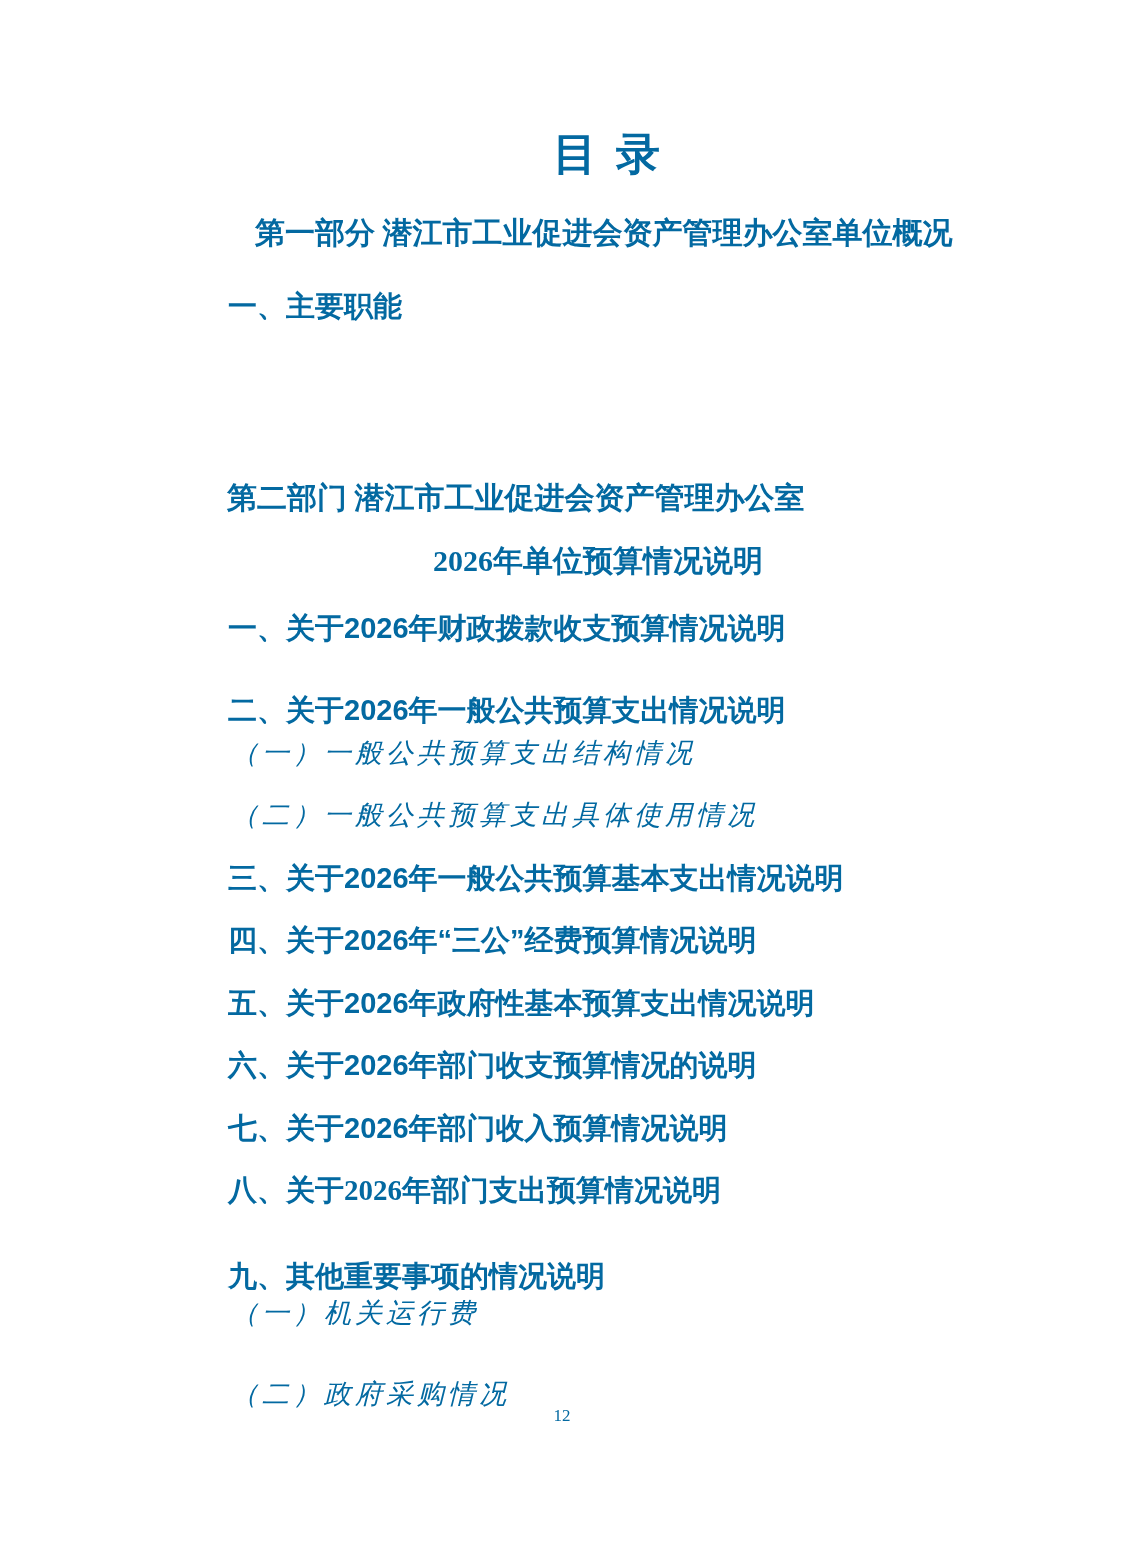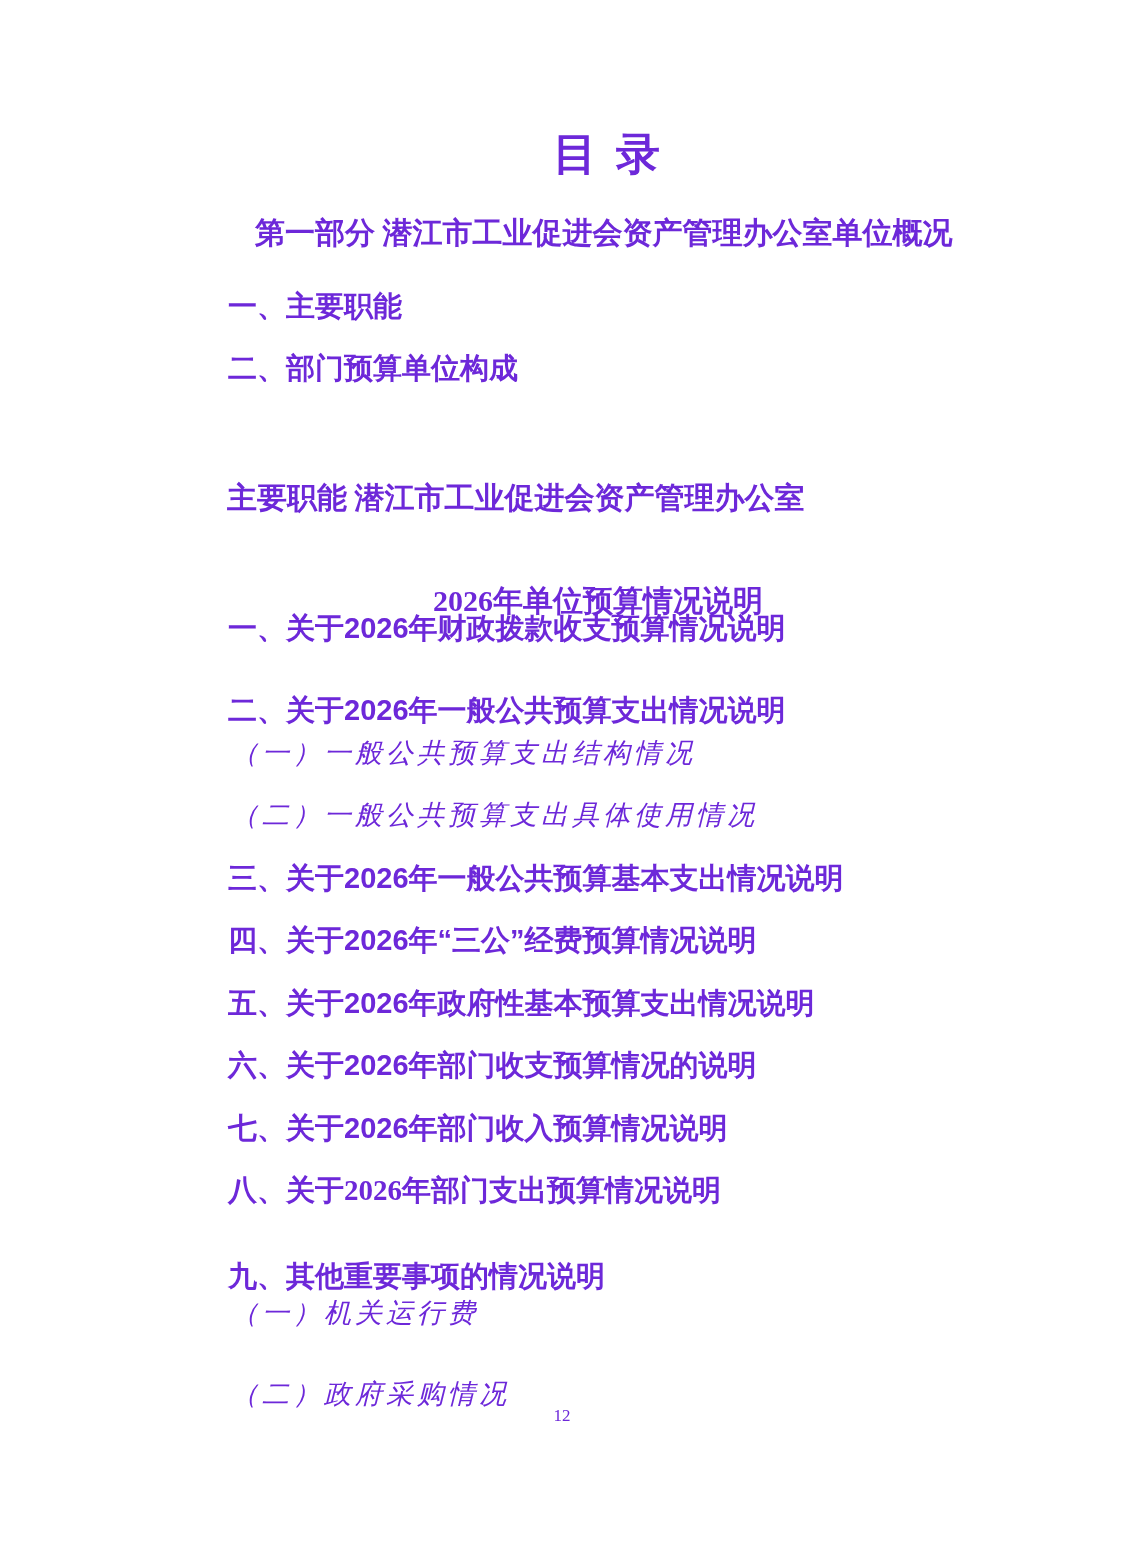--- a/index.html
+++ b/index.html
@@ -12,21 +12,21 @@
     width: 1124px;
     height: 1553px;
     background: #ffffff;
     overflow: hidden;
     color: #000000;
   }
   .t-line {
     position: absolute;
     white-space: nowrap;
     line-height: 1.15;
-    color: #6d28d9;
+    color: #0369a1;
   }
   .doc-title {
     font-family: "Liberation Serif", "DejaVu Serif", serif;
     font-weight: 700;
     font-size: 44px;
     word-spacing: 6px;
     letter-spacing: 1px;
   }
   .serif-bold {
     font-family: "Liberation Serif", "DejaVu Serif", serif;
@@ -57,25 +57,24 @@
 <body>
 
 <div class="page">
 
   <div class="t-line doc-title" style="top:130px; left:553px;">目 录</div>
 
   <div class="t-line serif-bold" style="top:216px; left:255px;">第一部分 潜江市工业促进会资产管理办公室单位概况</div>
 
   <div class="t-line sans-bold" style="top:290px; left:228px;">一、主要职能</div>
 
-  <div class="t-line sans-bold" style="top:352px; left:228px;">二、部门预算单位构成</div>
 
-  <div class="t-line serif-bold" style="top:481px; left:227px;">主要职能 潜江市工业促进会资产管理办公室</div>
+  <div class="t-line serif-bold" style="top:481px; left:227px;">第二部门 潜江市工业促进会资产管理办公室</div>
 
-  <div class="t-line serif-bold" style="top:544px; left:433px;margin-top:40px;">2026年单位预算情况说明</div>
+  <div class="t-line serif-bold" style="top:544px; left:433px;">2026年单位预算情况说明</div>
 
   <div class="t-line sans-bold" style="top:612px; left:228px;">一、关于2026年财政拨款收支预算情况说明</div>
 
   <div class="t-line sans-bold" style="top:694px; left:228px;">二、关于2026年一般公共预算支出情况说明</div>
 
   <div class="t-line kai" style="top:738px; left:231px;">（一）一般公共预算支出结构情况</div>
 
   <div class="t-line kai" style="top:800px; left:231px;">（二）一般公共预算支出具体使用情况</div>
 
   <div class="t-line sans-bold" style="top:862px; left:228px;">三、关于2026年一般公共预算基本支出情况说明</div>

